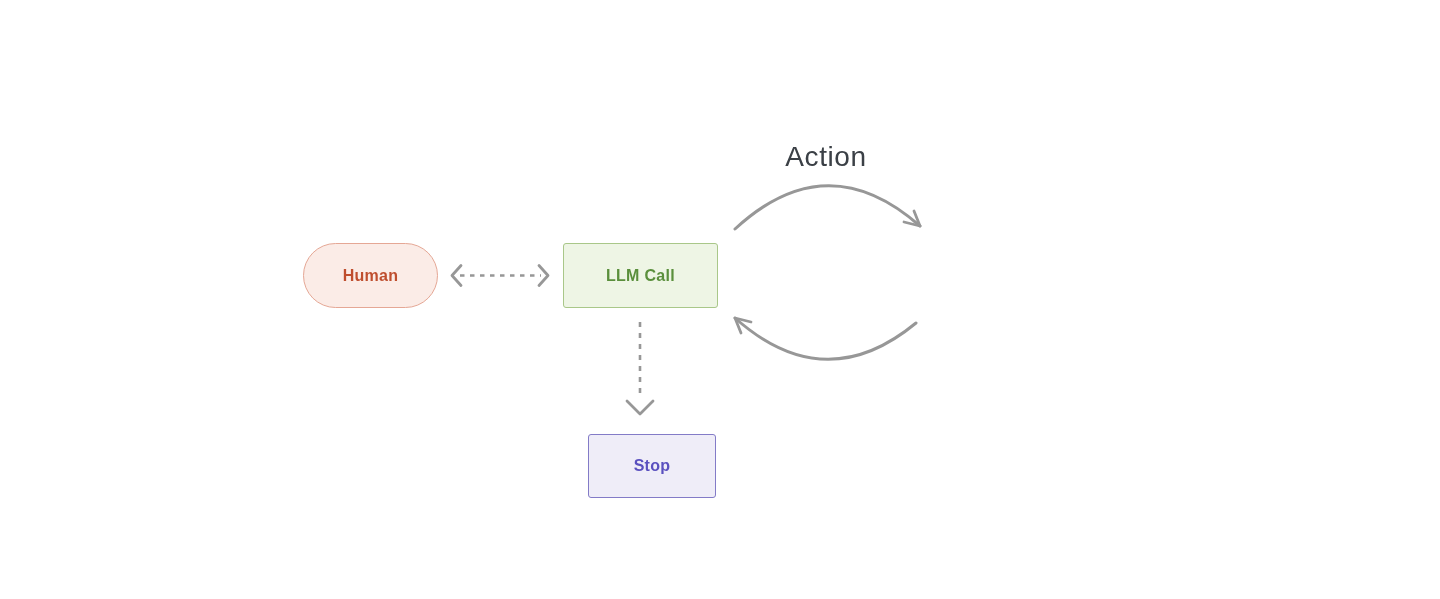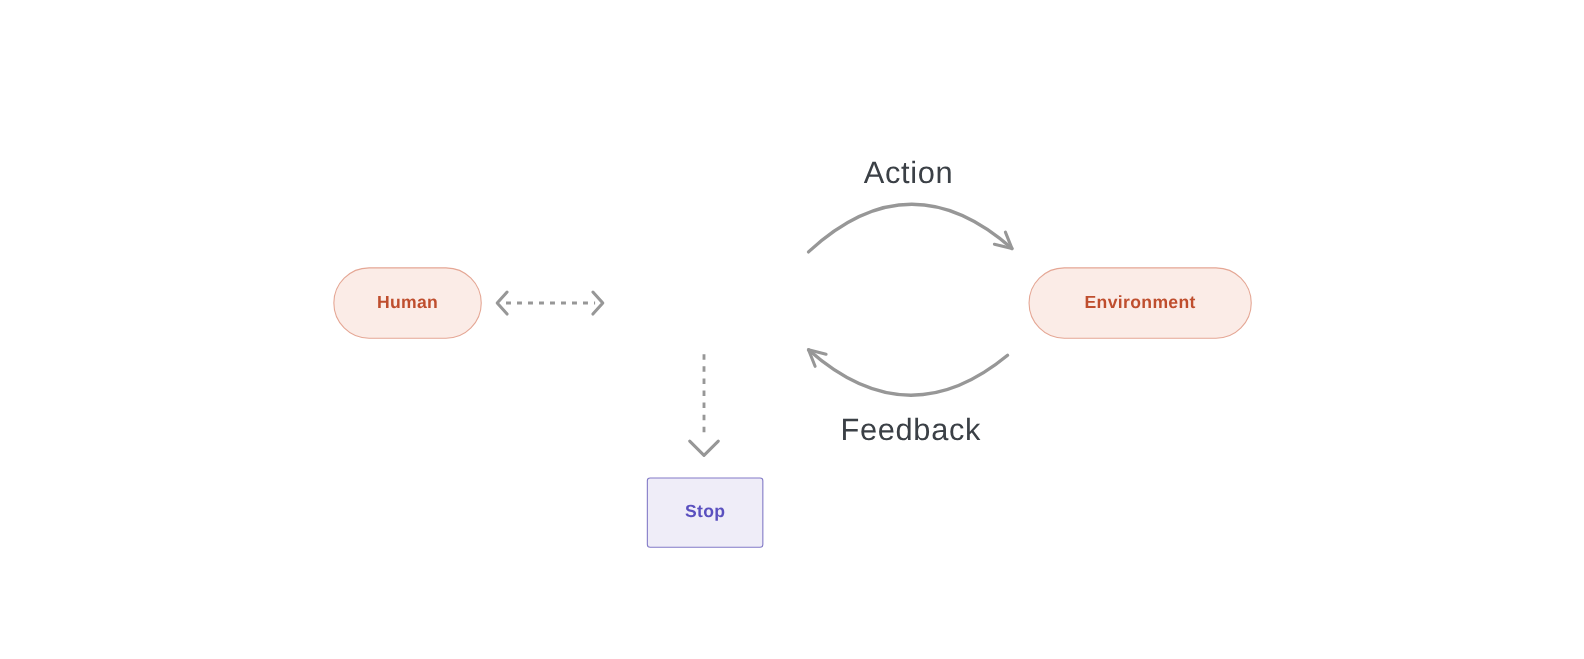--- a/index.html
+++ b/index.html
@@ -49,21 +49,21 @@
   .node-purple {
     color: var(--purple-text, #5a50bf);
     background: var(--purple-fill, #efedf8);
     border-color: var(--purple-border, #837bc7);
   }
   .pill { border-radius: 33px; }
   .rect { border-radius: 3px; }
   #node-human       { left: 303px; top: 243px; width: 135px; height: 65px; }
   #node-llm-call    { left: 563px; top: 243px; width: 155px; height: 65px; }
   #node-environment { left: 935px; top: 243px; width: 203px; height: 65px; }
-  #node-stop        { left: 588px; top: 434px; width: 106px; height: 64px; }
+  #node-stop        { left: 588px; top: 434px; width: 128px; height: 64px; }
   .edge-label {
     position: absolute;
     transform: translate(-50%, -50%);
     font-size: 28px;
     letter-spacing: 0.6px;
     color: var(--edge-label-text, #3b4046);
     white-space: nowrap;
     text-align: right;
   }
   #label-action   { left: 826px; top: 157px; }
@@ -95,26 +95,25 @@
     <g>
       <path class="dash-line-v" d="M 640 322 L 640 399"></path>
       <polyline class="head" points="627,401 640,414 653,401"></polyline>
     </g>
   </svg>
 
   <div id="node-human" class="node node-red pill">
     <span>Human</span>
   </div>
 
+  <div id="node-llm-call" class="node node-green rect">
+    <span>LLM Call</span>
+  </div>
 
-  <div id="node-environment" class="node node-red pill">
-    <span>Environment</span>
-  </div>
 
   <div id="node-stop" class="node node-purple rect">
     <span>Stop</span>
   </div>
 
   <div id="label-action" class="edge-label">Action</div>
 
-  <div id="label-feedback" class="edge-label">Feedback</div>
 
 </div>
 
 </body></html>

